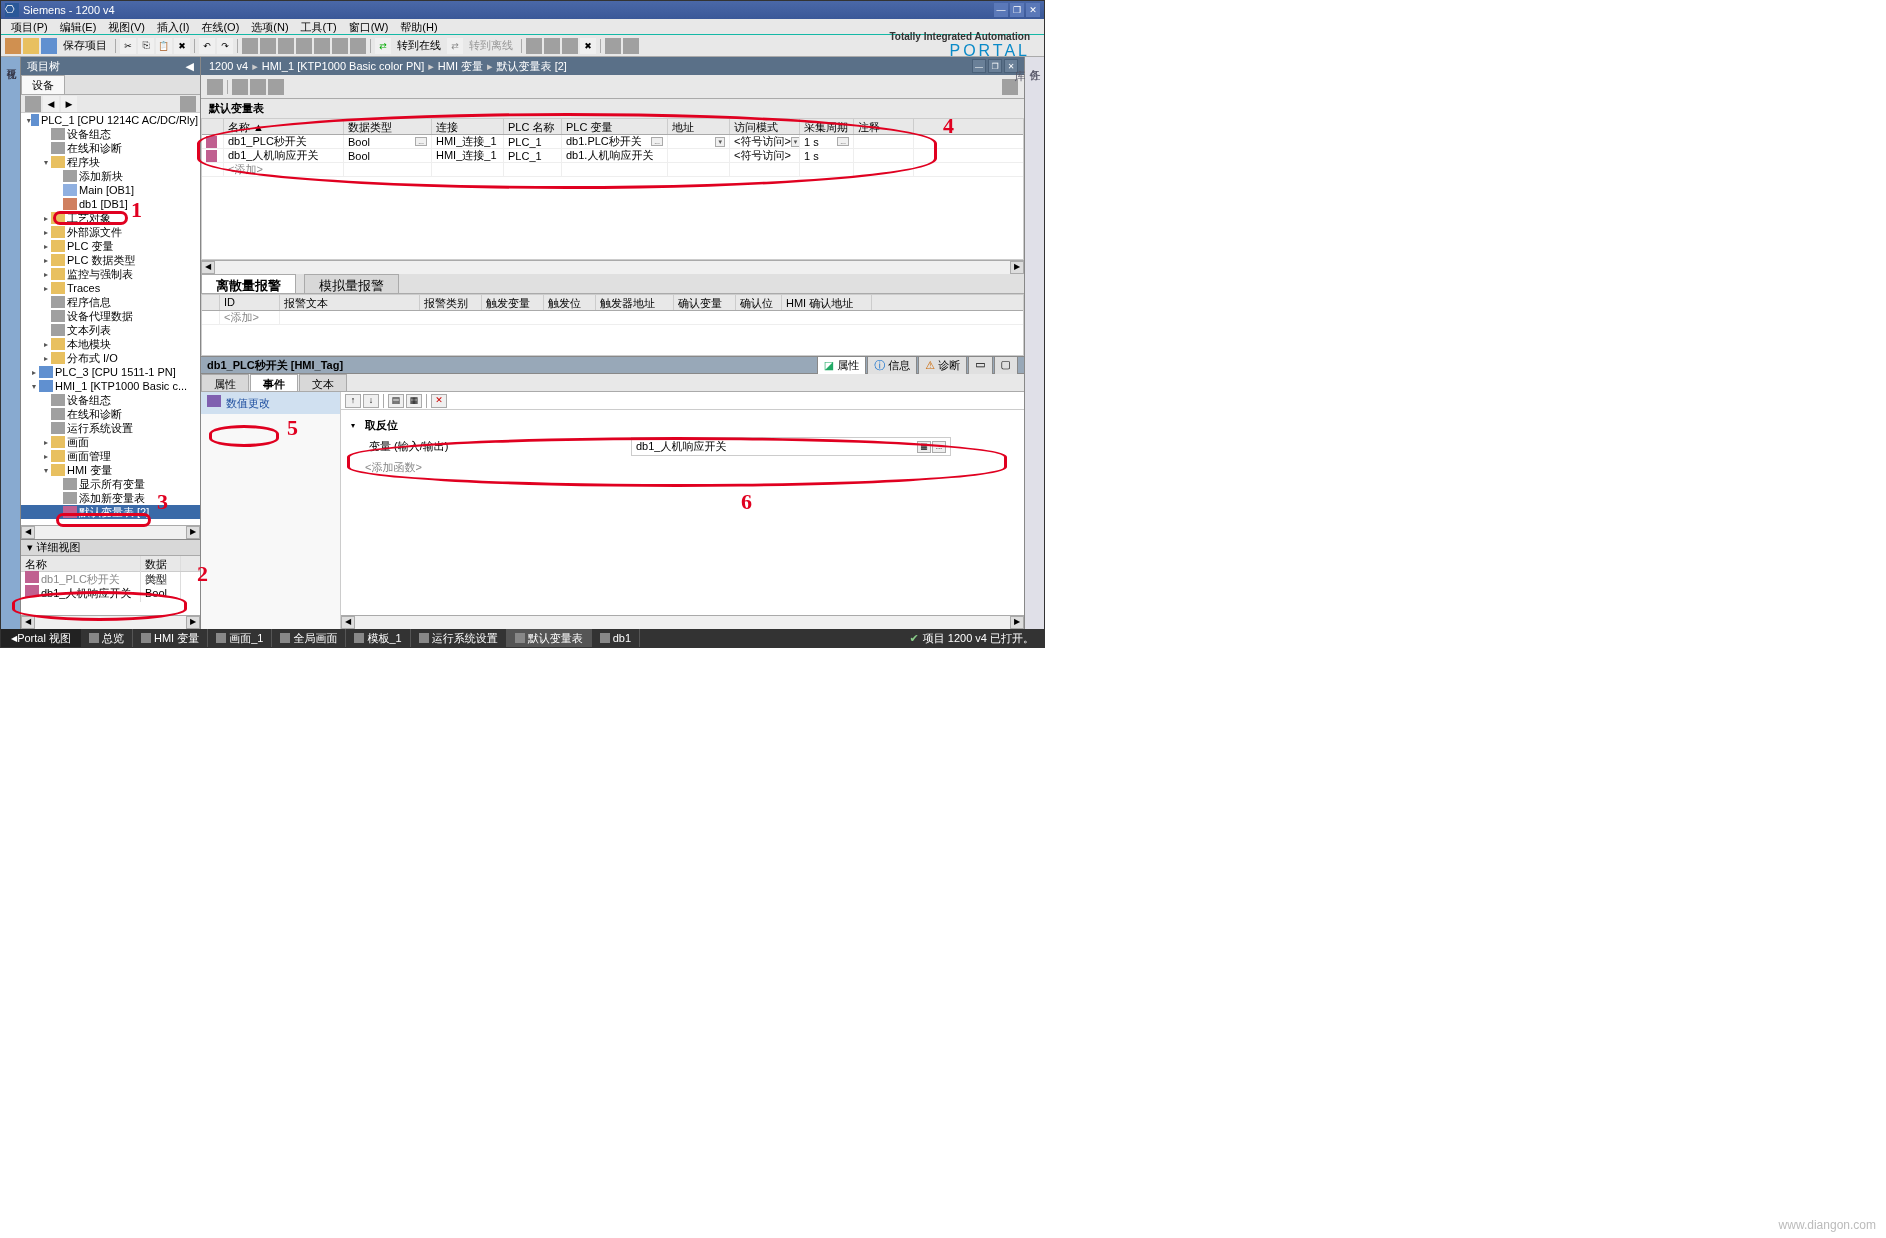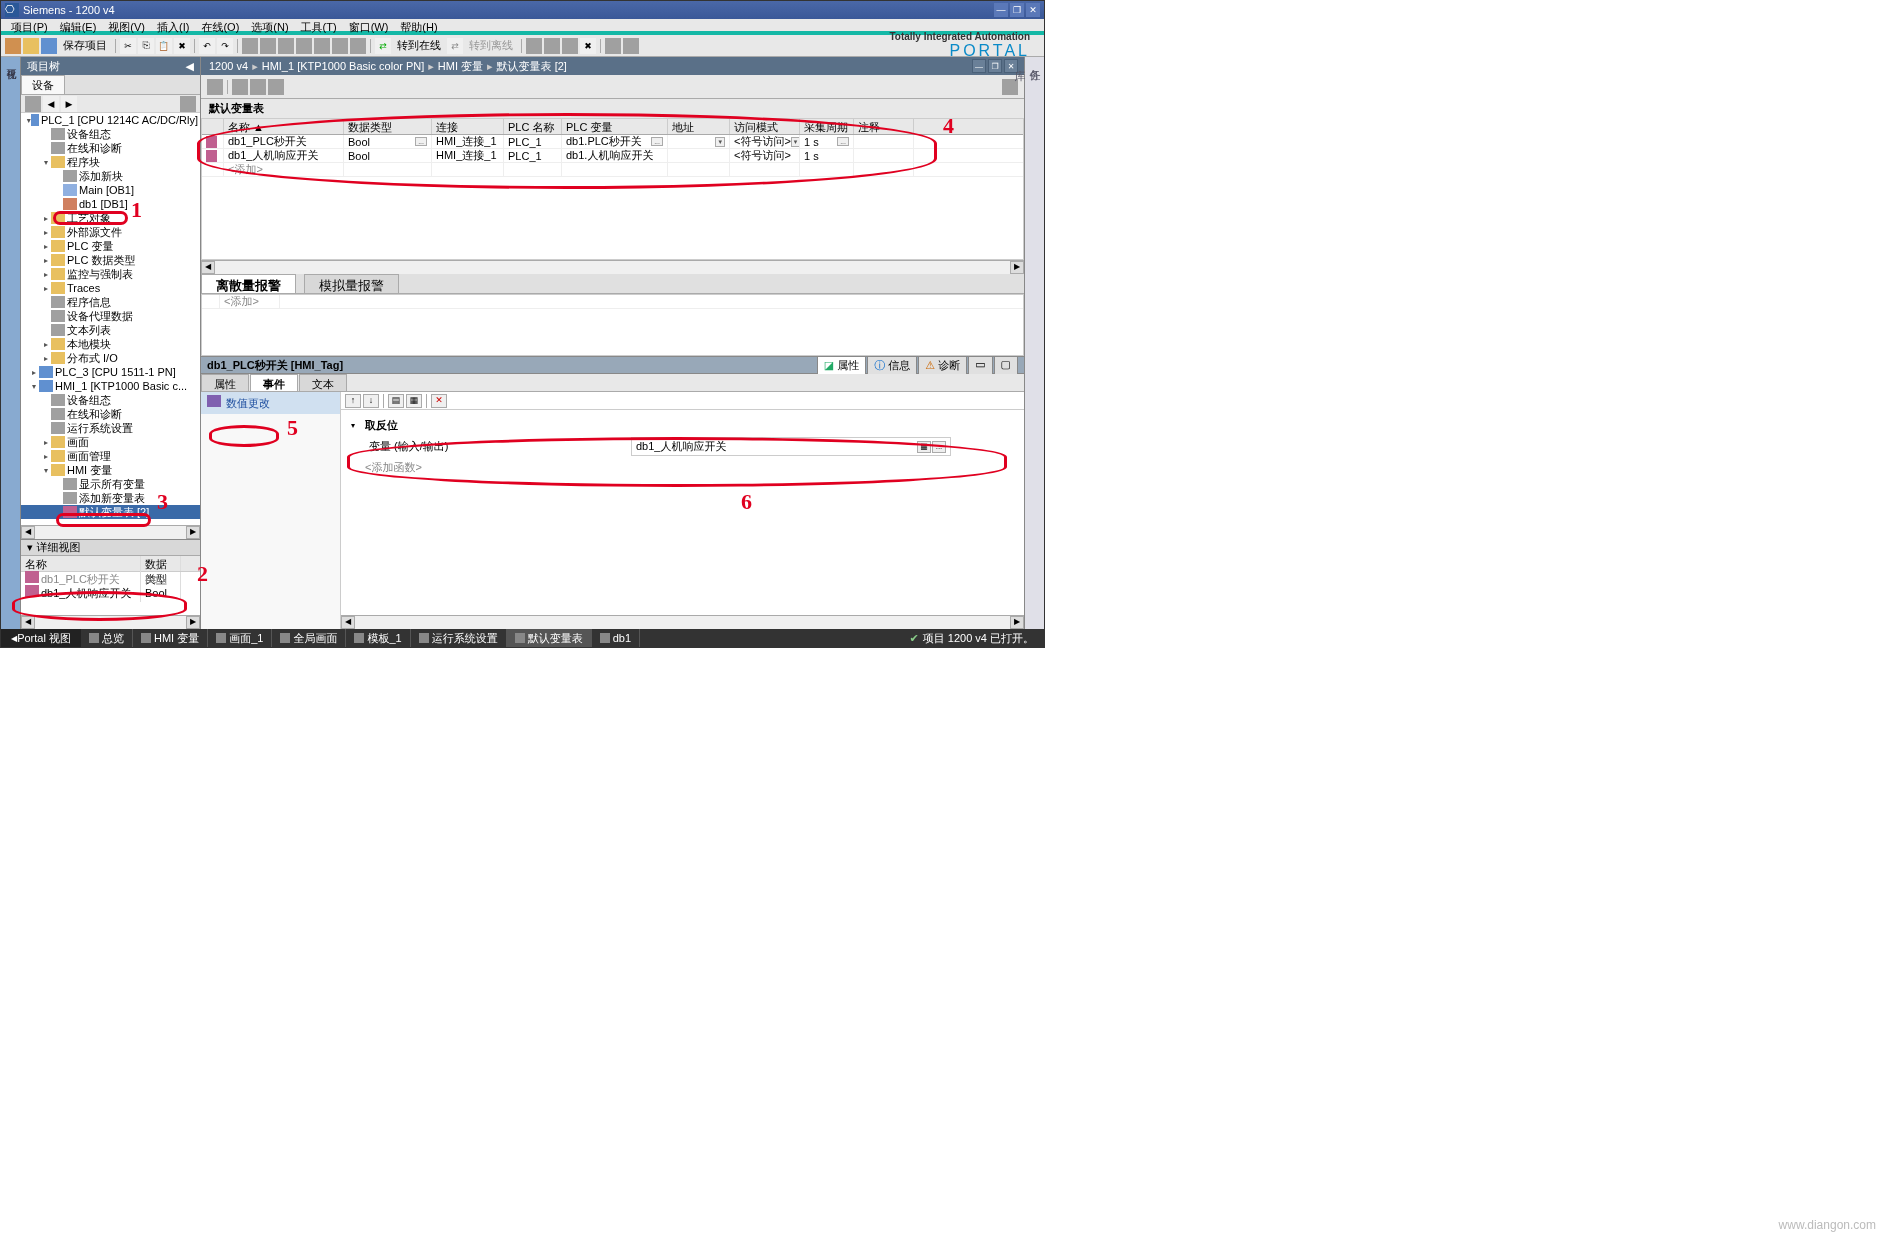--- a/index.html
+++ b/index.html
@@ -2,21 +2,21 @@
 <html><head>
 <meta charset="utf-8">
 <style>
 * { margin: 0; padding: 0; box-sizing: border-box; font-family: "Microsoft YaHei", Arial, sans-serif; font-size: 11px; }
 body { background: #fff; width: 1886px; height: 1238px; position: relative; }
 .app-window { width: 1045px; height: 648px; background: #e8e8e8; border: 1px solid #333; position: relative; }
 .title-bar { height: 18px; background: linear-gradient(#4a68a8, #3a5898); color: #fff; display: flex; align-items: center; padding: 0 4px; }
 .title-bar-text { flex: 1; font-size: 11px; }
 .title-controls { display: flex; gap: 2px; }
 .title-btn { width: 14px; height: 14px; background: #5a78b8; color: #fff; display: flex; align-items: center; justify-content: center; cursor: pointer; font-size: 9px; }
-.menu-bar { height: 16px; background: #e8e8e8; border-bottom: 4px solid #14b8a6; display: flex; padding: 0 4px; }
+.menu-bar { height: 16px; background: #e8e8e8; border-bottom: 1px solid #14b8a6; display: flex; padding: 0 4px; }
 .menu-item { padding: 1px 6px; cursor: pointer; font-size: 11px; }
 .toolbar { height: 22px; background: #e8e8e8; border-bottom: 1px solid #aaa; display: flex; align-items: center; padding: 0 4px; gap: 2px; }
 .tb-btn { width: 16px; height: 16px; background: #f0f0f0; border: 1px solid transparent; cursor: pointer; display: inline-flex; align-items: center; justify-content: center; font-size: 9px; }
 .tb-sep { width: 1px; height: 14px; background: #aaa; margin: 0 2px; }
 .tb-label { padding: 0 4px; font-size: 11px; }
 .tb-right { margin-left: auto; text-align: right; padding-right: 10px; }
 .tb-right .brand1 { font-weight: bold; color: #333; font-size: 10px; }
 .tb-right .brand2 { color: #0a8ac8; letter-spacing: 3px; font-size: 16px; }
 .main-layout { display: flex; height: calc(100% - 74px); }
 .left-sidebar { width: 20px; background: #88aad0; writing-mode: vertical-rl; text-orientation: upright; padding: 4px 2px; color: #334; border-right: 1px solid #888; font-size: 10px; }
@@ -525,20 +525,32 @@
         <span class="btn">◀</span>
         <span class="track"></span>
         <span class="btn">▶</span>
       </div>
 
       <div class="alarm-tabs">
         <div class="alarm-tab active">离散量报警</div>
         <div class="alarm-tab">模拟量报警</div>
       </div>
       <div class="alarm-table">
+        <div class="grid-header">
+          <div style="width:18px;"></div>
+          <div style="width:60px;">ID</div>
+          <div style="width:140px;">报警文本</div>
+          <div style="width:62px;">报警类别</div>
+          <div style="width:62px;">触发变量</div>
+          <div style="width:52px;">触发位</div>
+          <div style="width:78px;">触发器地址</div>
+          <div style="width:62px;">确认变量</div>
+          <div style="width:46px;">确认位</div>
+          <div style="width:90px;">HMI 确认地址</div>
+        </div>
         <div class="grid-row empty">
           <div style="width:18px;"></div>
           <div style="width:60px;">&lt;添加&gt;</div>
         </div>
       </div>
 
       <div class="props-bar">
         <span class="title">db1_PLC秒开关 [HMI_Tag]</span>
         <div class="right-tabs">
           <span class="prop-btn active"><span style="color:#2a6;">◪</span> <span>属性</span></span>

